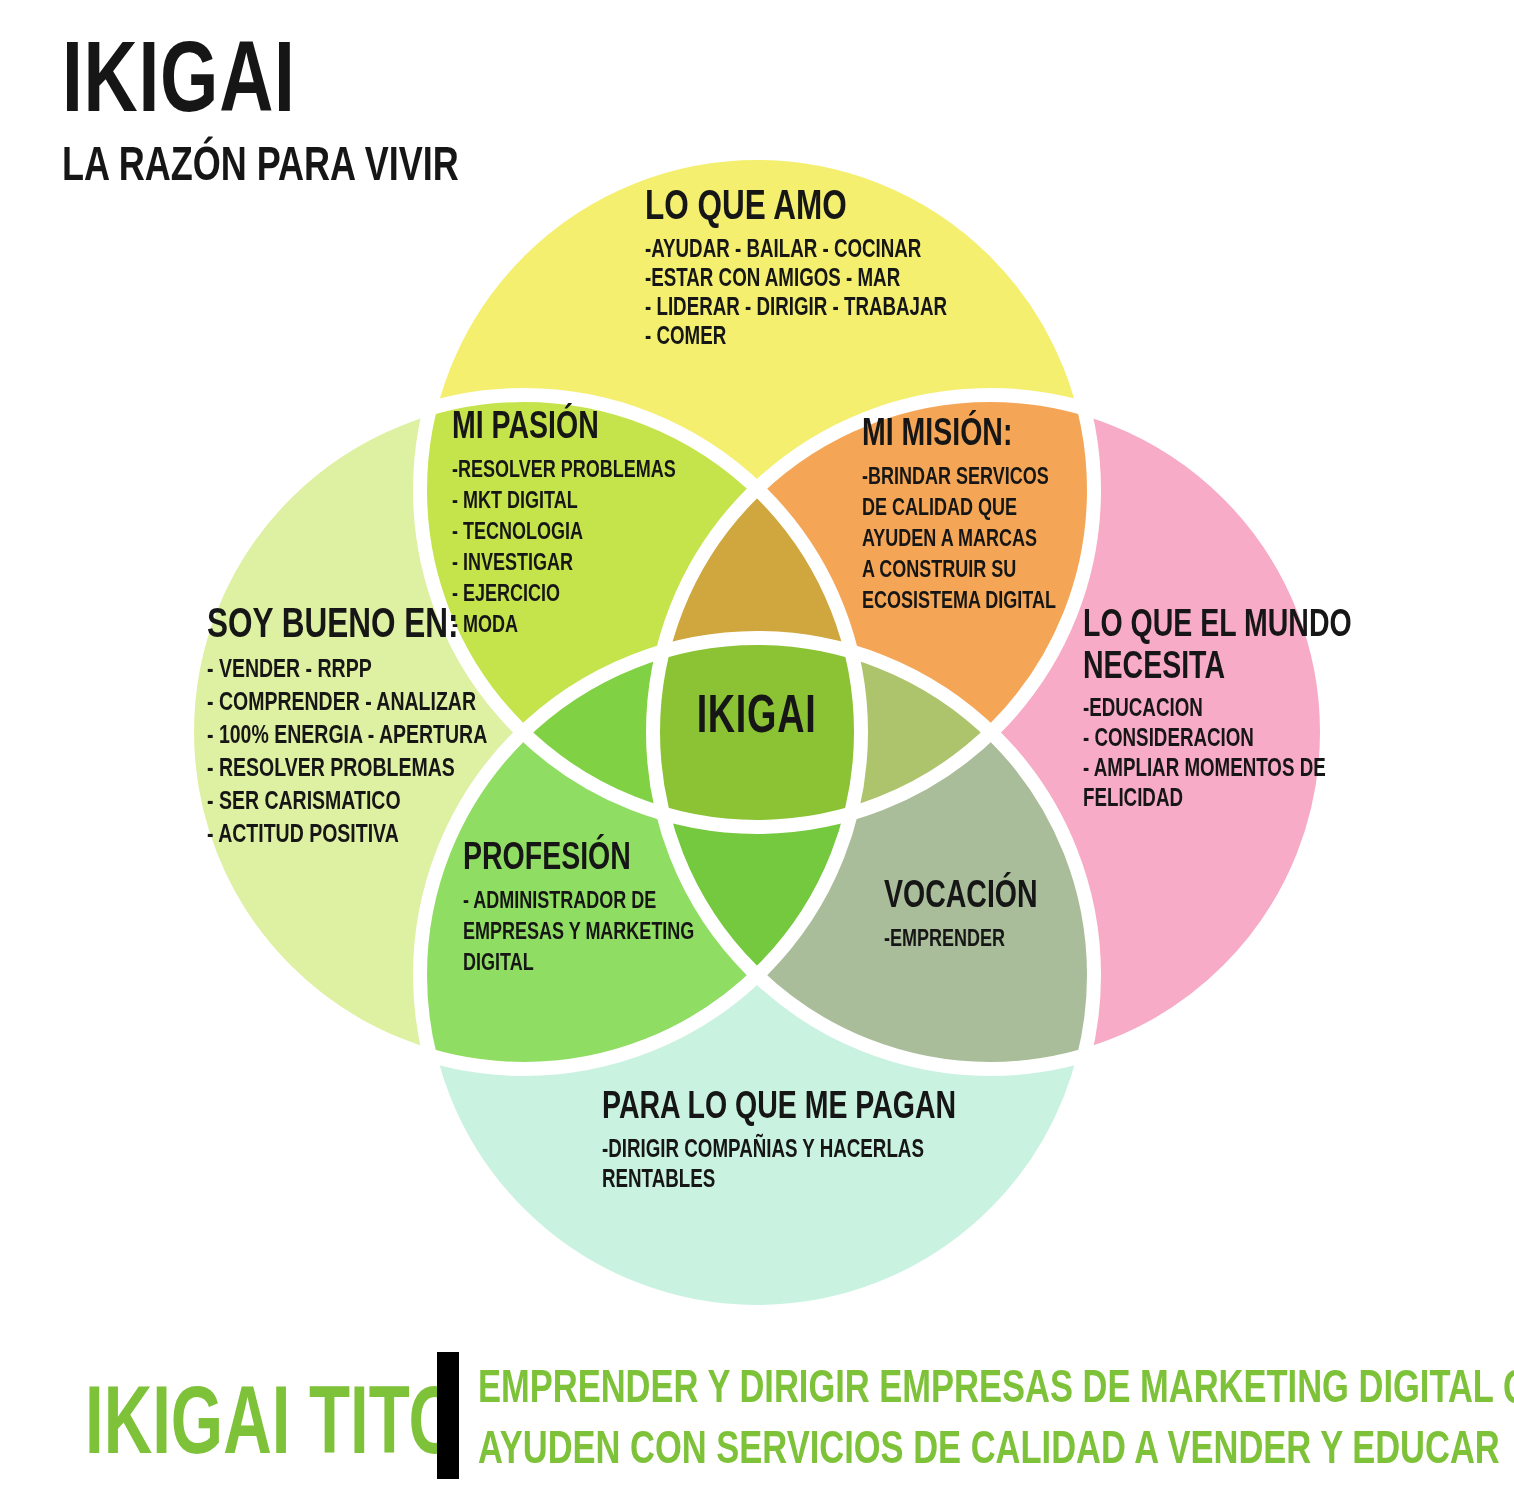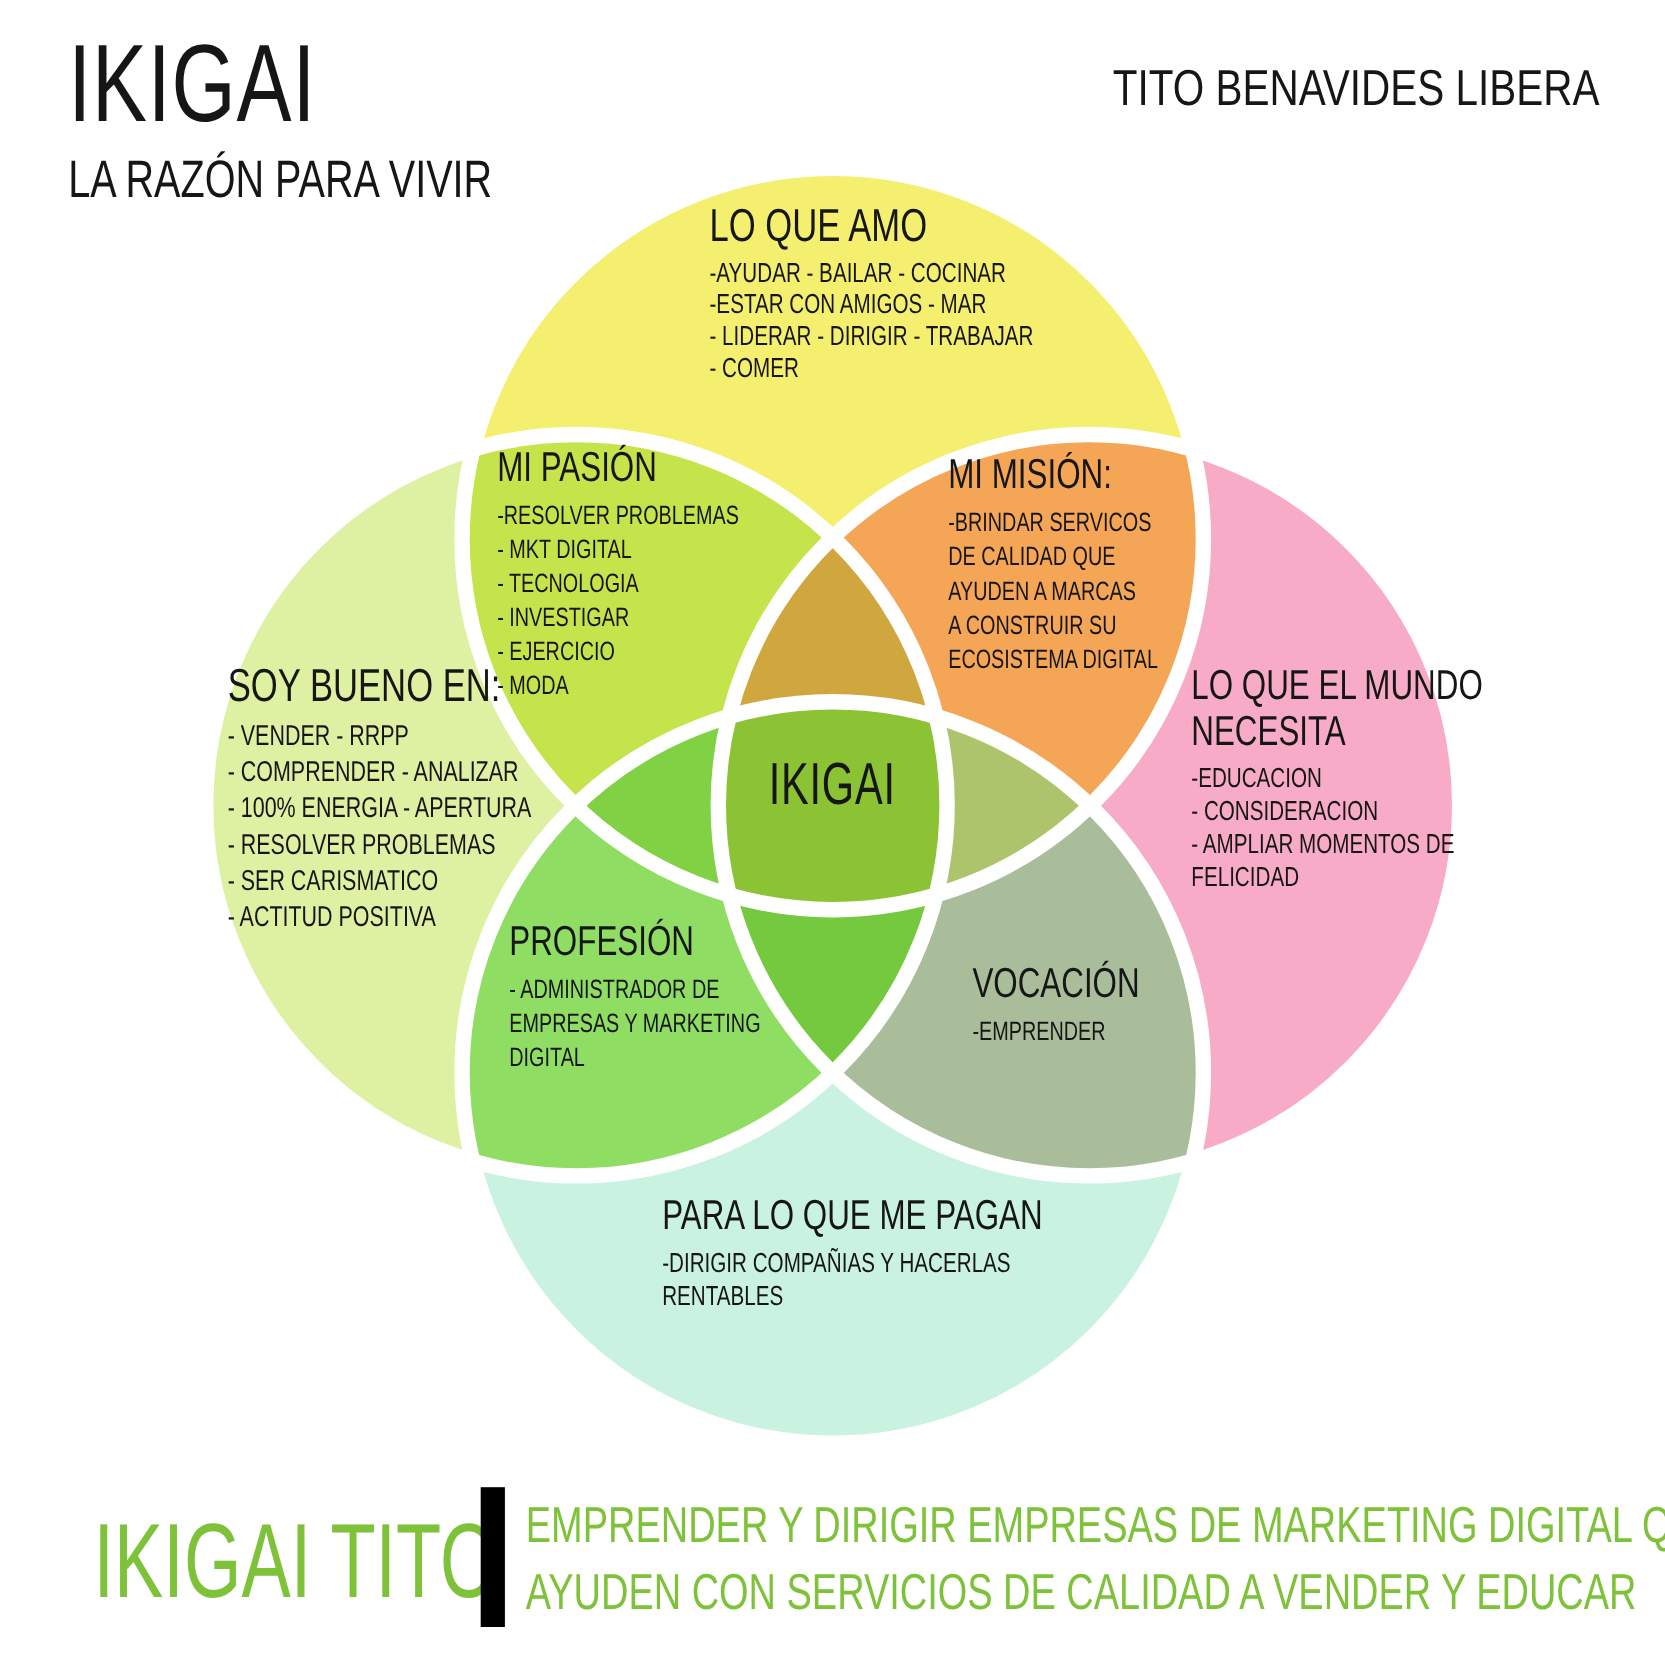--- a/index.html
+++ b/index.html
@@ -1,19 +1,19 @@
 <!DOCTYPE html>
 <html><head>
 <meta charset="utf-8">
 <style>
   * { box-sizing: border-box; }
   html,body { margin:0; padding:0; background:#ffffff; }
   .poster{
     position:relative; width:1514px; height:1479px; background:#ffffff;
-    font-family:"Liberation Sans", sans-serif; font-weight:normal; color:#161616;
+    font-family:"Liberation Sans", sans-serif; font-weight:bold; color:#161616;
     overflow:hidden;
   }
   .venn{ position:absolute; left:0; top:0; width:1514px; height:1510px; }
 
   .txt{ position:absolute; transform:scaleX(.75); transform-origin:left top; white-space:nowrap; }
   .txt-r{ position:absolute; text-align:right; }
   .txt-r .inner{ display:inline-block; transform:scaleX(.8); transform-origin:right top; white-space:nowrap; }
   .txt-c{ position:absolute; text-align:center; }
   .txt-c .inner{ display:inline-block; transform:scaleX(.7); transform-origin:center top; white-space:nowrap; }
 
@@ -108,23 +108,20 @@
     <circle cx="757" cy="490" r="337" fill="none" stroke="#ffffff" stroke-width="14"></circle>
     <circle cx="524" cy="732" r="337" fill="none" stroke="#ffffff" stroke-width="14"></circle>
     <circle cx="990" cy="732" r="337" fill="none" stroke="#ffffff" stroke-width="14"></circle>
     <circle cx="757" cy="975" r="337" fill="none" stroke="#ffffff" stroke-width="14"></circle>
   </svg>
 
   <div class="txt" style="left:62px; top:26px;">
     <div class="main-title">IKIGAI</div>
     <div class="main-sub">LA RAZÓN PARA VIVIR</div>
   </div>
-  <div class="txt-r" style="right:60px; top:52px; left:700px;">
-    <span class="inner author">TITO BENAVIDES LIBERA</span>
-  </div>
 
   <div class="txt" style="left:645px; top:182px;">
     <div class="sec-title">LO QUE AMO</div>
     <div class="lines">
         <div class="ln-25">-AYUDAR - BAILAR - COCINAR</div>
         <div class="ln-25">-ESTAR CON AMIGOS - MAR</div>
         <div class="ln-25">- LIDERAR - DIRIGIR - TRABAJAR</div>
         <div class="ln-25">- COMER</div>
       </div>
   </div>

